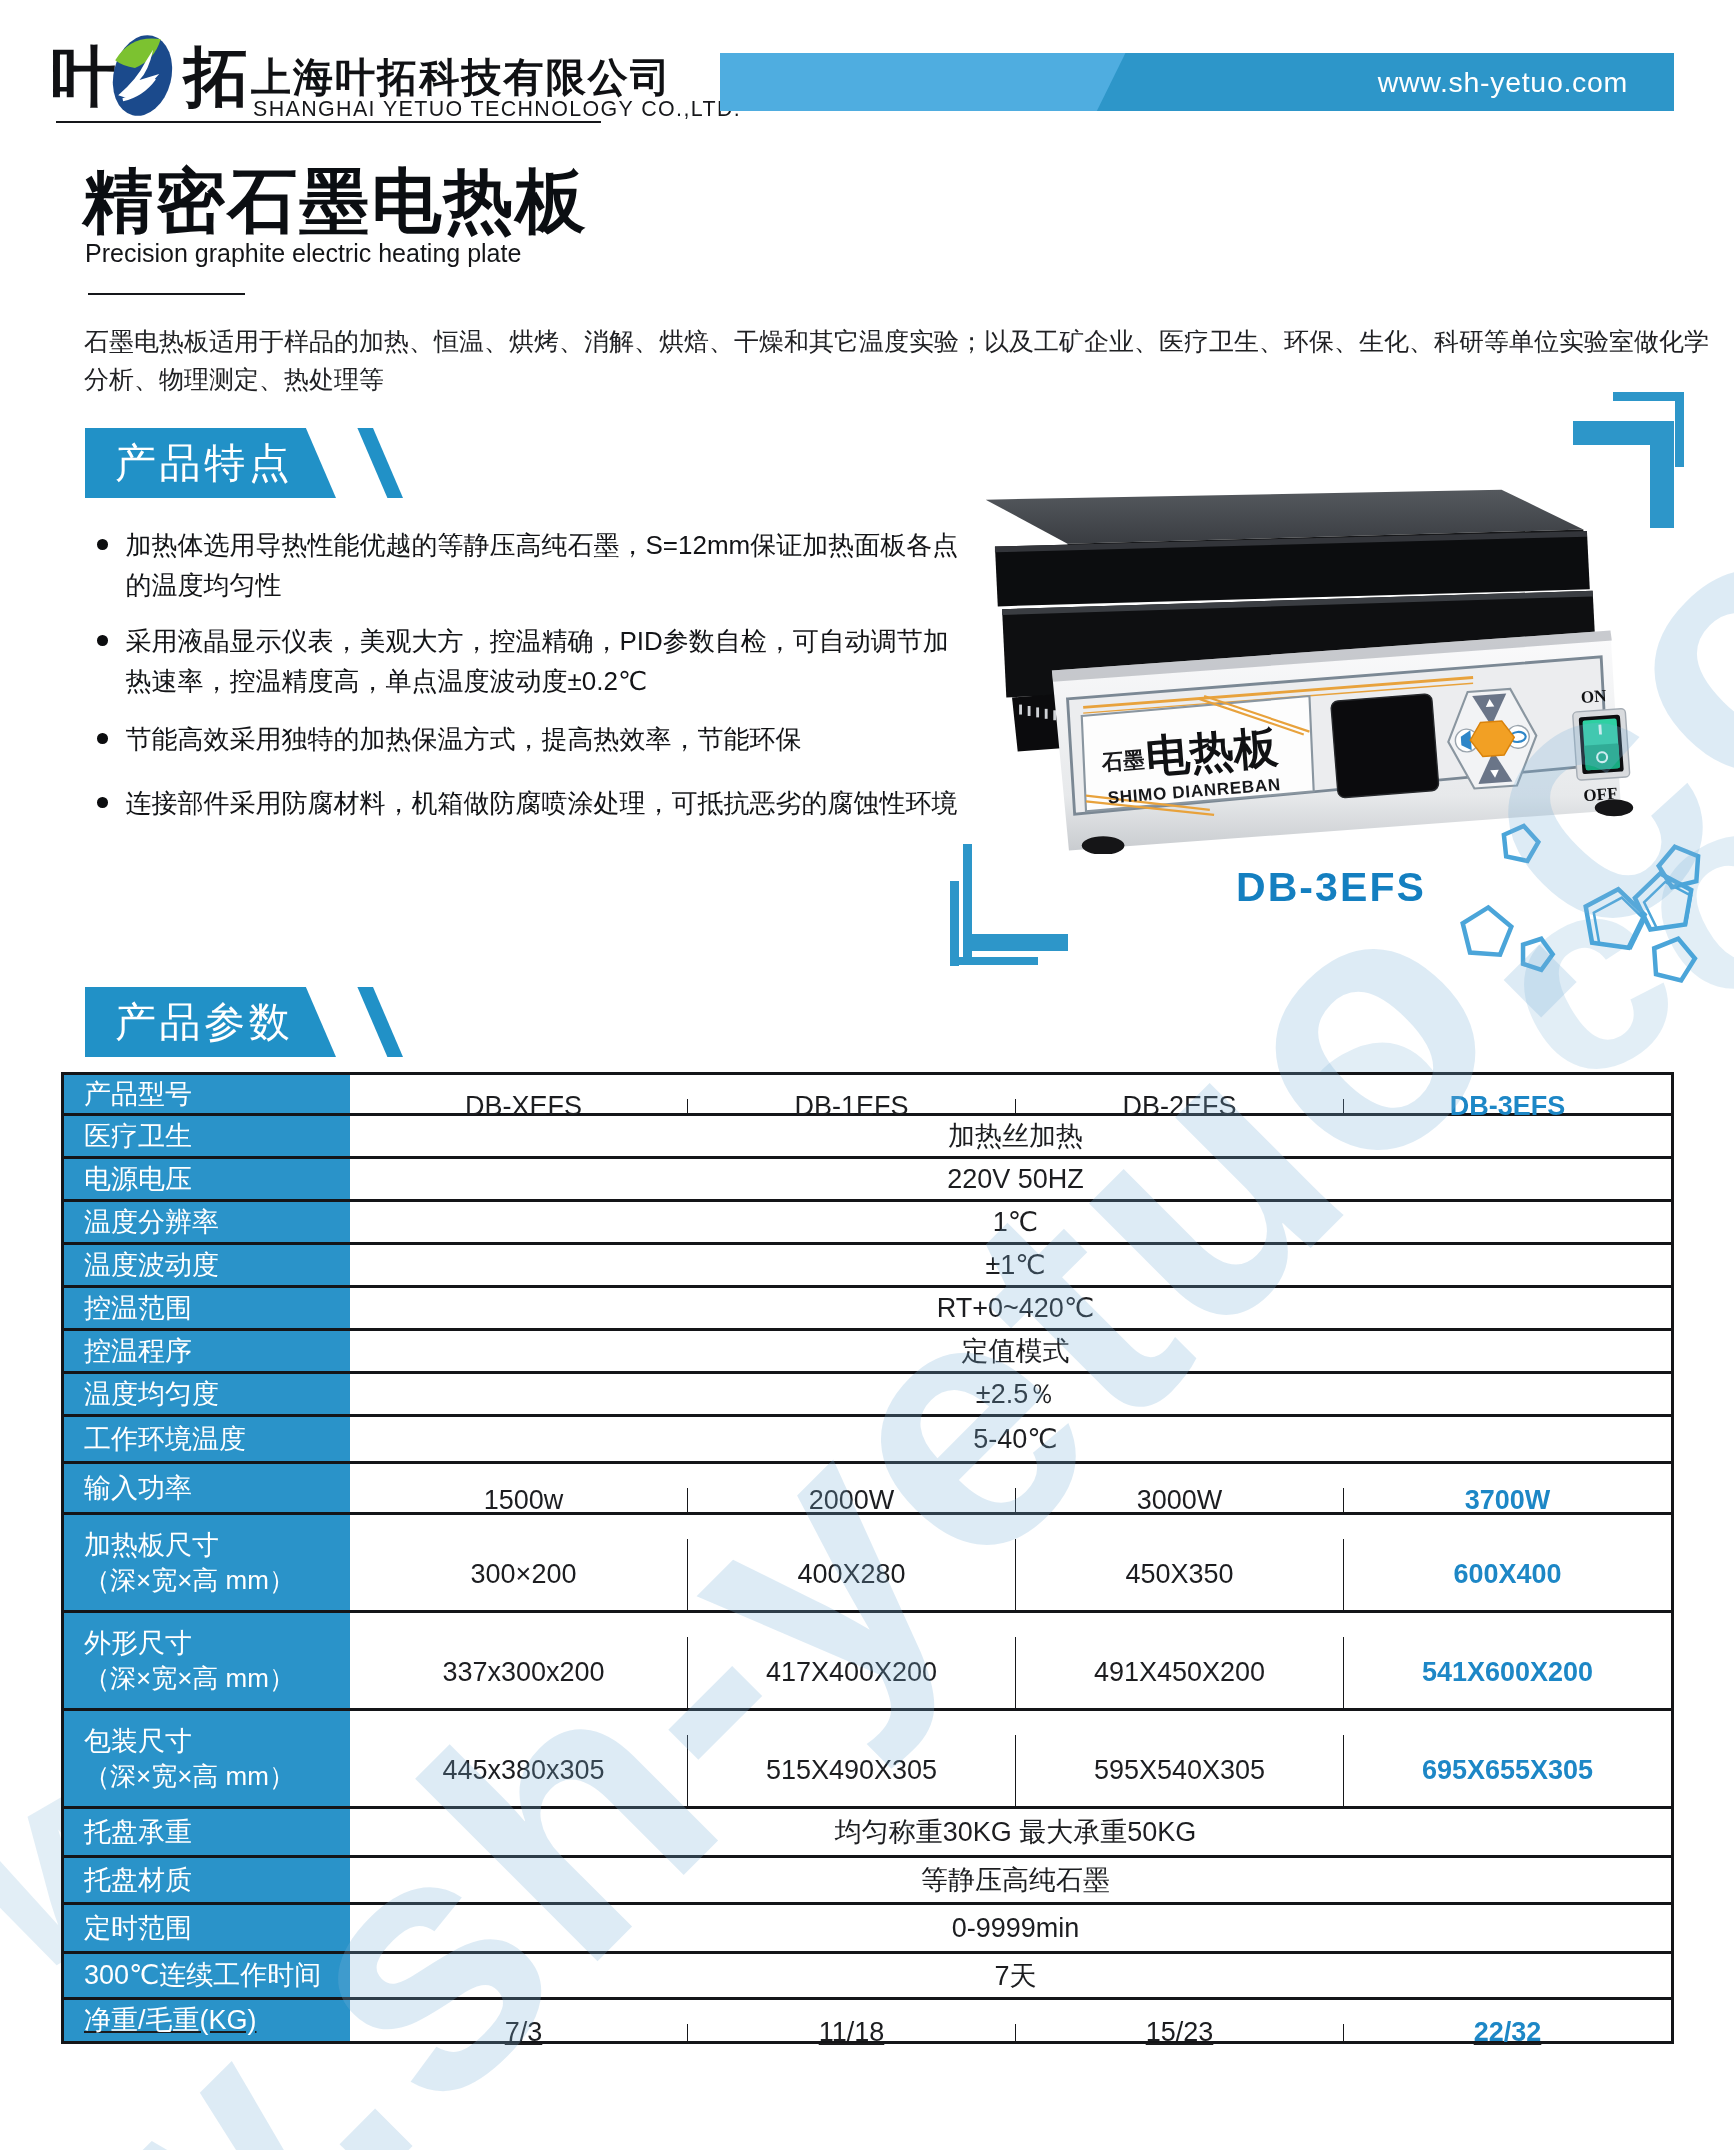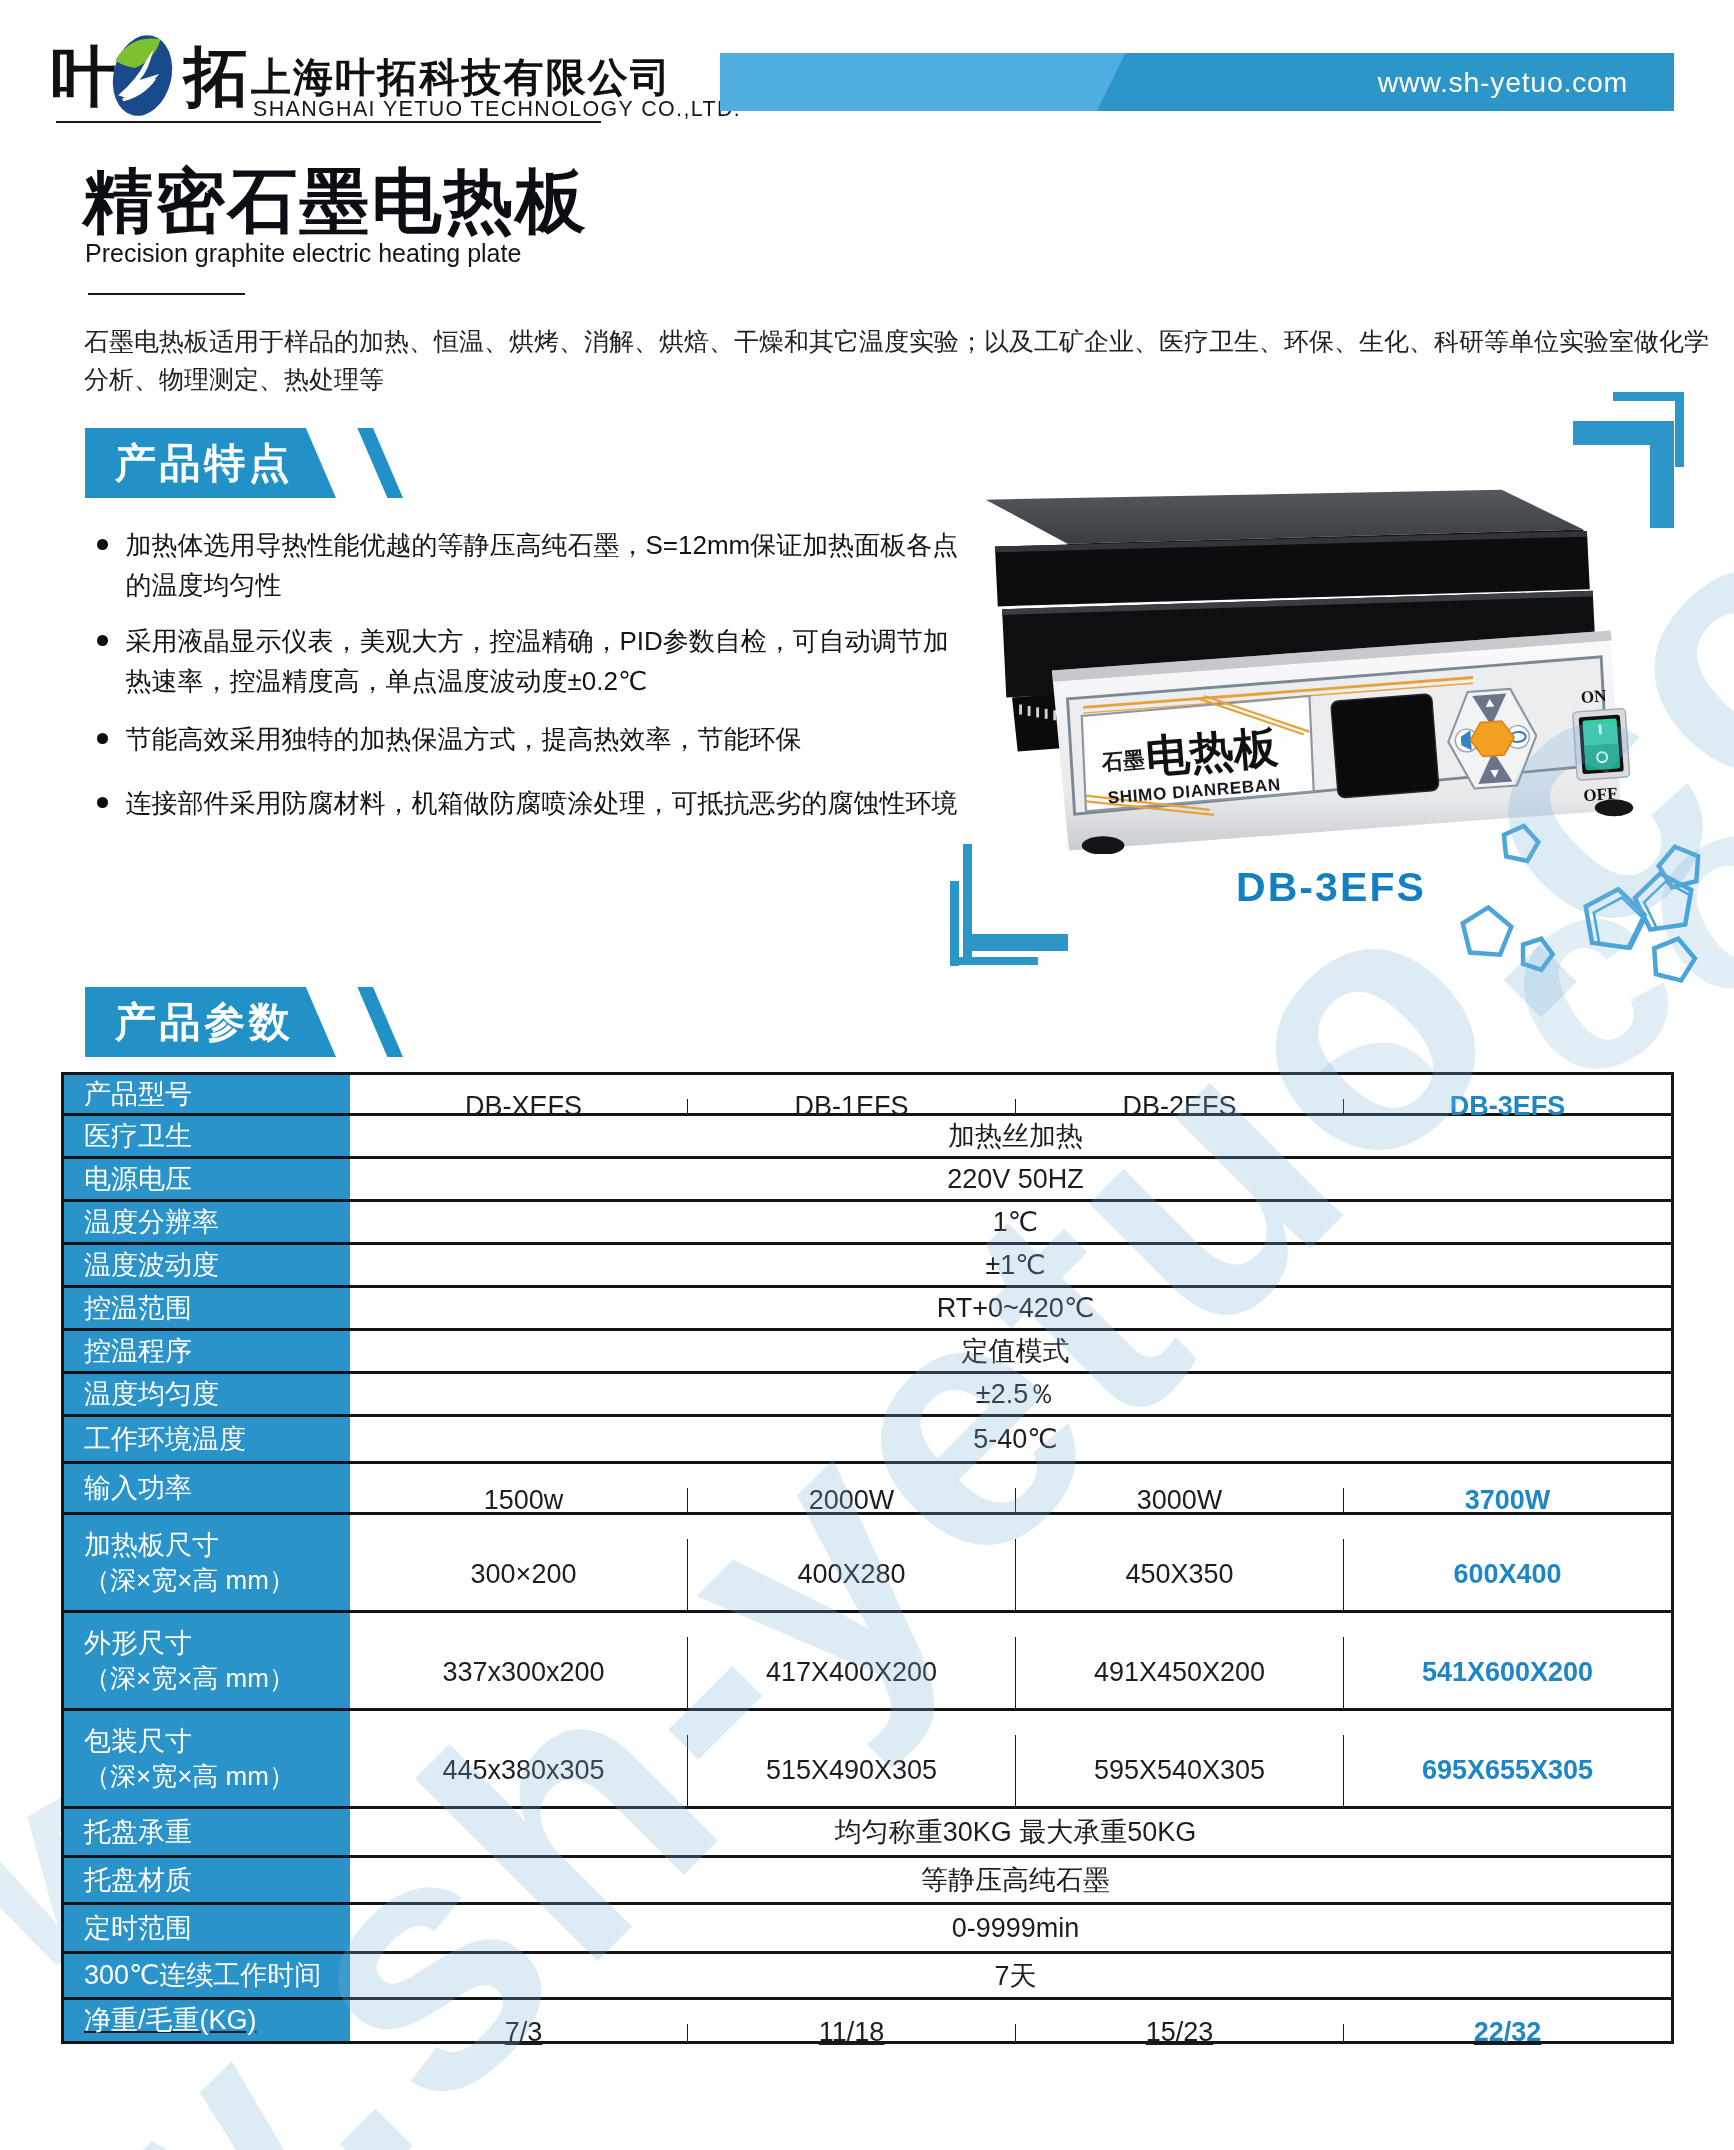--- a/index.html
+++ b/index.html
@@ -43,21 +43,21 @@
   .title-en{left:85px; top:239px; font-size:25px; font-weight:500; color:#141518;}
   .title-underline{left:88px; top:293px; width:157px; height:2.1px; background:#15171a;}
   .intro{left:84px; top:322px; width:1627px; font-size:25px; line-height:38px; color:#202124;}
 
   
   .badge{height:70px; z-index:2;}
   .badge-main{
     position:absolute; left:0; top:0; width:251px; height:70px; background:#2191c7;
     clip-path:polygon(0 0, 88% 0, 100% 100%, 0 100%);
     display:flex; align-items:center; padding-left:30px; box-sizing:border-box;
-    color:#fff; font-size:41px; font-weight:700; letter-spacing:3.6px;
+    color:#fff; font-size:41px; font-weight:400; letter-spacing:3.6px;
   }
   .badge-stripe{
     position:absolute; left:258px; top:0; width:60px; height:70px; background:#2191c7;
     clip-path:polygon(24% 0, 50% 0, 100% 100%, 74% 100%);
   }
   .badge-features{left:85px; top:428px;}
   .badge-params{left:85px; top:987px;}
 
   
   .feature{left:97px; width:890px;}

